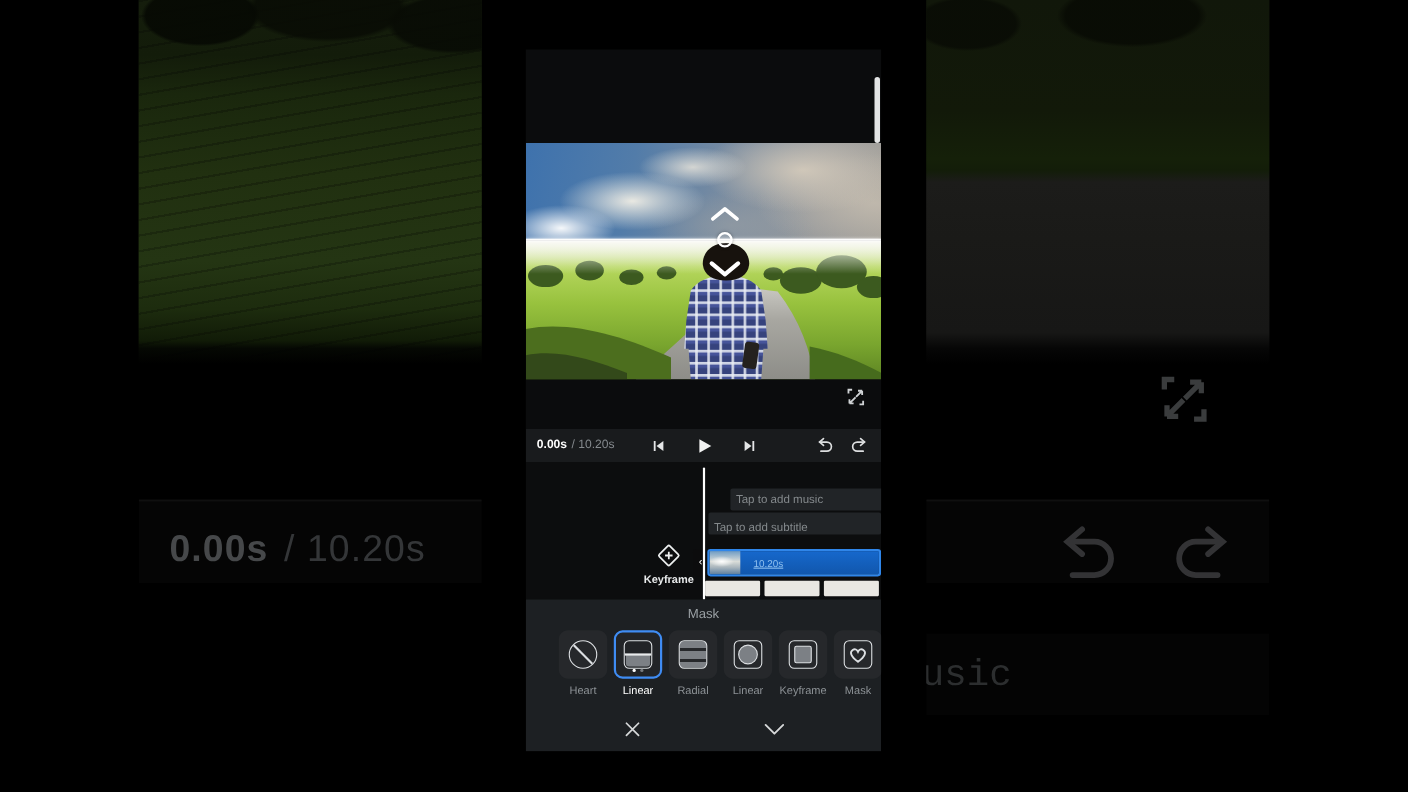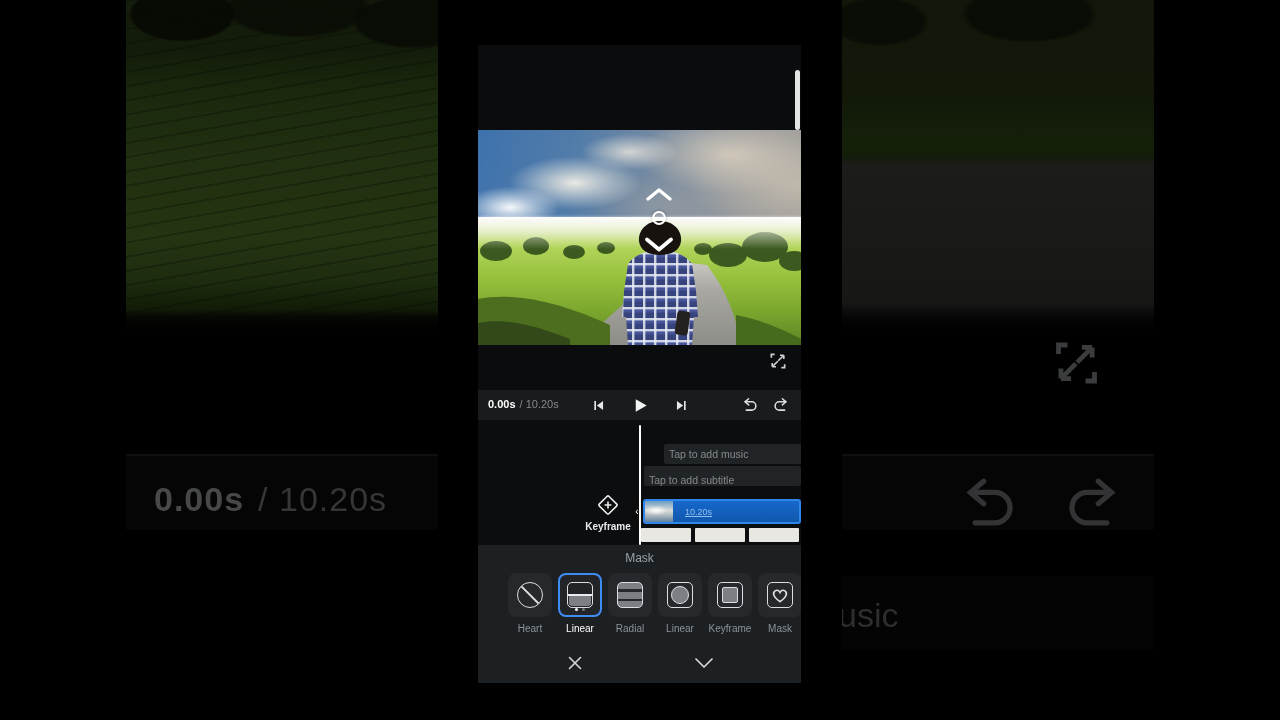--- a/index.html
+++ b/index.html
@@ -15,20 +15,21 @@
       radial-gradient(120px 50px at 55% 1%, rgba(8,11,4,.85) 55%, rgba(0,0,0,0) 62%),
       radial-gradient(100px 44px at 92% 3%, rgba(7,10,4,.85) 55%, rgba(0,0,0,0) 62%),
       repeating-linear-gradient(170deg, rgba(0,0,0,.22) 0 2px, rgba(0,0,0,0) 2px 14px),
       linear-gradient(180deg,#151d0c 0%,#131c0a 7%,#1a270d 12%,#213010 22%,#243513 33%,#1d2c0e 39%,#111b07 43%,#050803 44%,#000 46%,#000 100%);
   }
   .band-right { left:842px; width:312px;
     background:
       radial-gradient(80px 40px at 12% 3%, rgba(9,12,5,.9) 55%, rgba(0,0,0,0) 62%),
       radial-gradient(110px 46px at 60% 2%, rgba(8,11,4,.9) 55%, rgba(0,0,0,0) 62%),
       linear-gradient(180deg,#11170a 0%,#121909 14%,#152009 20%,#131d09 21.5%,#1c1c1a 23%,#1a1a18 30%,#171716 42%,#060606 44%,#000 46%,#000 100%);
+    font-family: Liberation Mono, monospace;
   }
   .band-hline { position:absolute; left:0; width:100%; top:454px; height:76px;
     background:rgba(255,255,255,.018); border-top:2px solid rgba(255,255,255,.045); }
   .band-row-ghost { position:absolute; left:0; width:100%; top:576px; height:74px;
     background:rgba(255,255,255,.016); }
   .bg-time { position:absolute; left:28px; top:480px; font-size:34px; font-weight:bold;
     color:#46484a; letter-spacing:1px; white-space:nowrap; }
   .bg-time .total { color:#343638; font-weight:normal; margin-left:14px; }
   .bg-usic { position:absolute; left:-4px; top:596px; font-size:34px; color:#2c2e2f; }
   .bg-icon { position:absolute; opacity:.9; }

